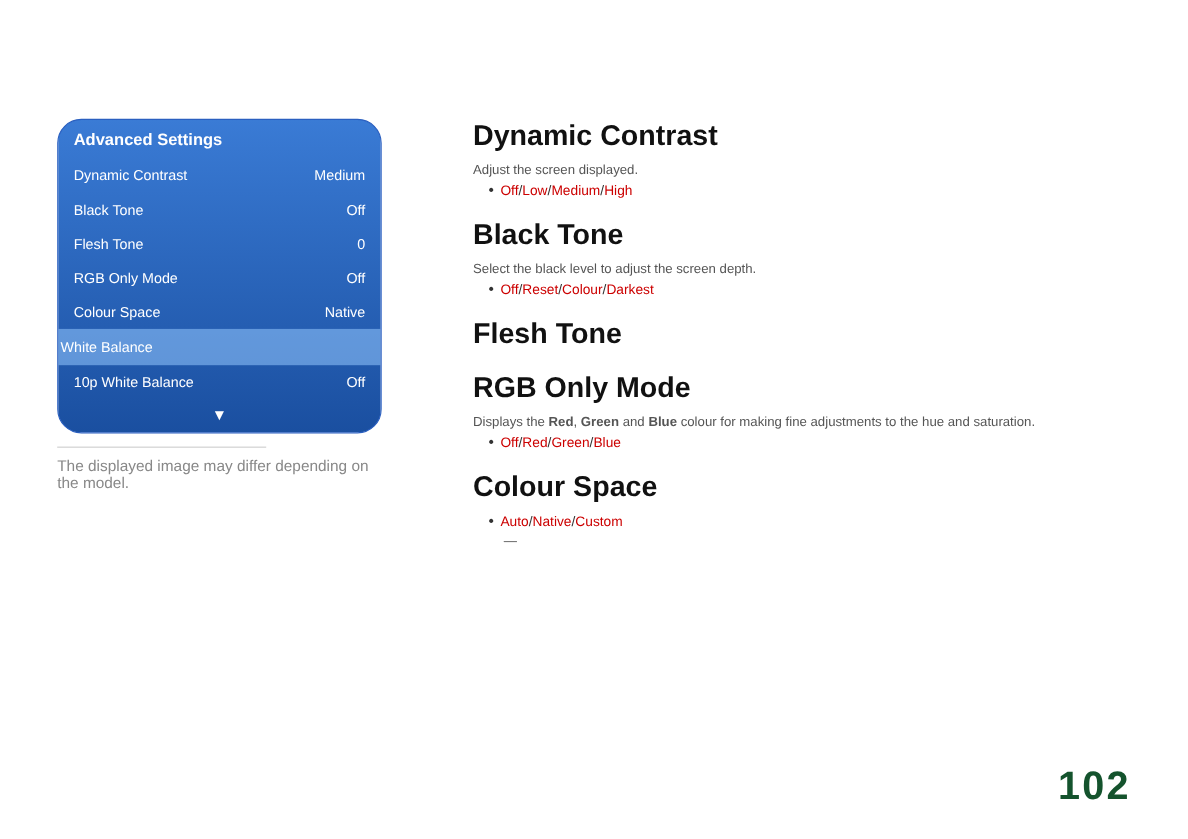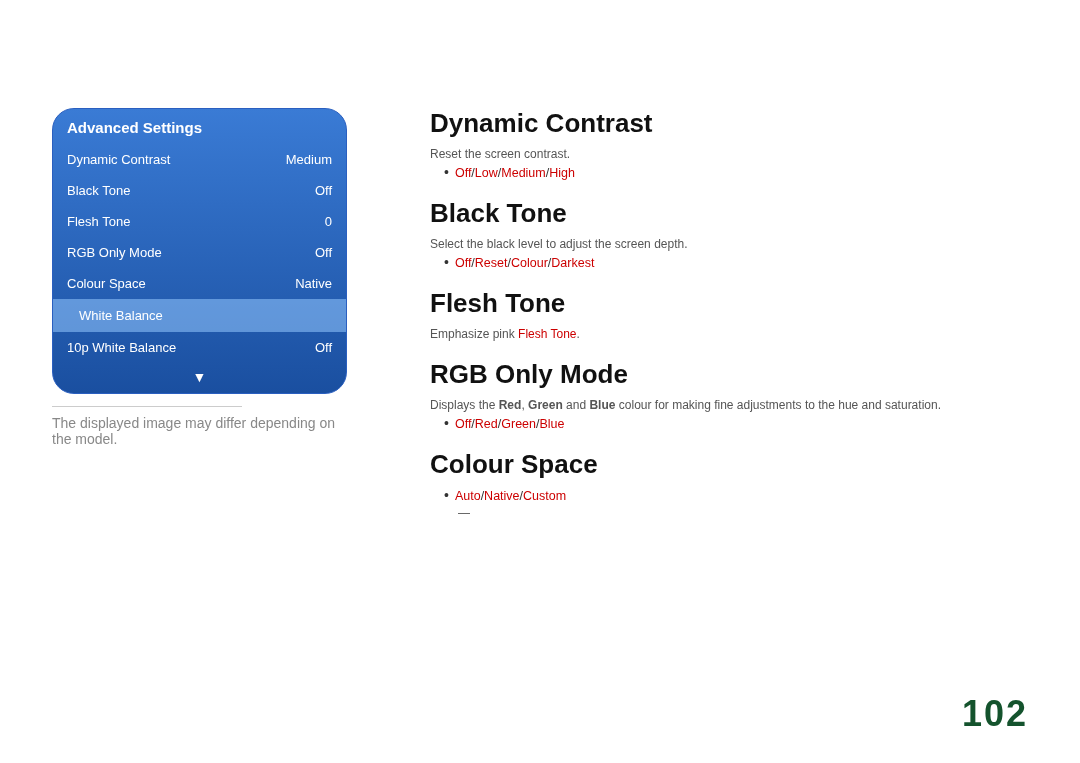--- a/index.html
+++ b/index.html
@@ -57,21 +57,21 @@
       font-size: 13px;
     }
 
     .menu-item .item-value {
       color: #ffffff;
       font-size: 13px;
     }
 
     .menu-item-white-balance {
       background: rgba(150,200,255,0.55);
-      padding: 9px 26px;
+      padding: 9px 2px;
       color: #ffffff;
       font-size: 13px;
       font-weight: normal;
     }
 
     .menu-item-10p {
       display: flex;
       justify-content: space-between;
       align-items: center;
       padding: 8px 14px;
@@ -206,21 +206,21 @@
   </div>
 
   <hr class="divider-line">
   <div class="note-text">The displayed image may differ depending on the model.</div>
 </div>
 
 <div class="right-content">
 
   <div>
     <div class="section-title">Dynamic Contrast</div>
-    <div class="section-desc">Reset the screen contrast.</div>
+    <div class="section-desc">Adjust the screen displayed.</div>
     <div class="bullet-line">
       <span class="bullet-dot">•</span>
       <span class="red">Off</span>
         <span> / </span>
         <span class="red">Low</span>
         <span> / </span>
         <span class="red">Medium</span>
         <span> / </span>
         <span class="red">High</span>
     </div>
@@ -236,21 +236,20 @@
         <span class="red">Reset</span>
         <span> / </span>
         <span class="red">Colour</span>
         <span> / </span>
         <span class="red">Darkest</span>
     </div>
   </div>
 
   <div style="margin-top:18px;">
     <div class="section-title">Flesh Tone</div>
-    <div class="section-desc">Emphasize pink <span class="red">Flesh Tone</span>.</div>
   </div>
 
   <div style="margin-top:18px;">
     <div class="section-title">RGB Only Mode</div>
     <div class="section-desc">Displays the <strong>Red</strong>, <strong>Green</strong> and <strong>Blue</strong> colour for making fine adjustments to the hue and saturation.</div>
     <div class="bullet-line">
       <span class="bullet-dot">•</span>
       <span class="red">Off</span>
         <span> / </span>
         <span class="red">Red</span>

